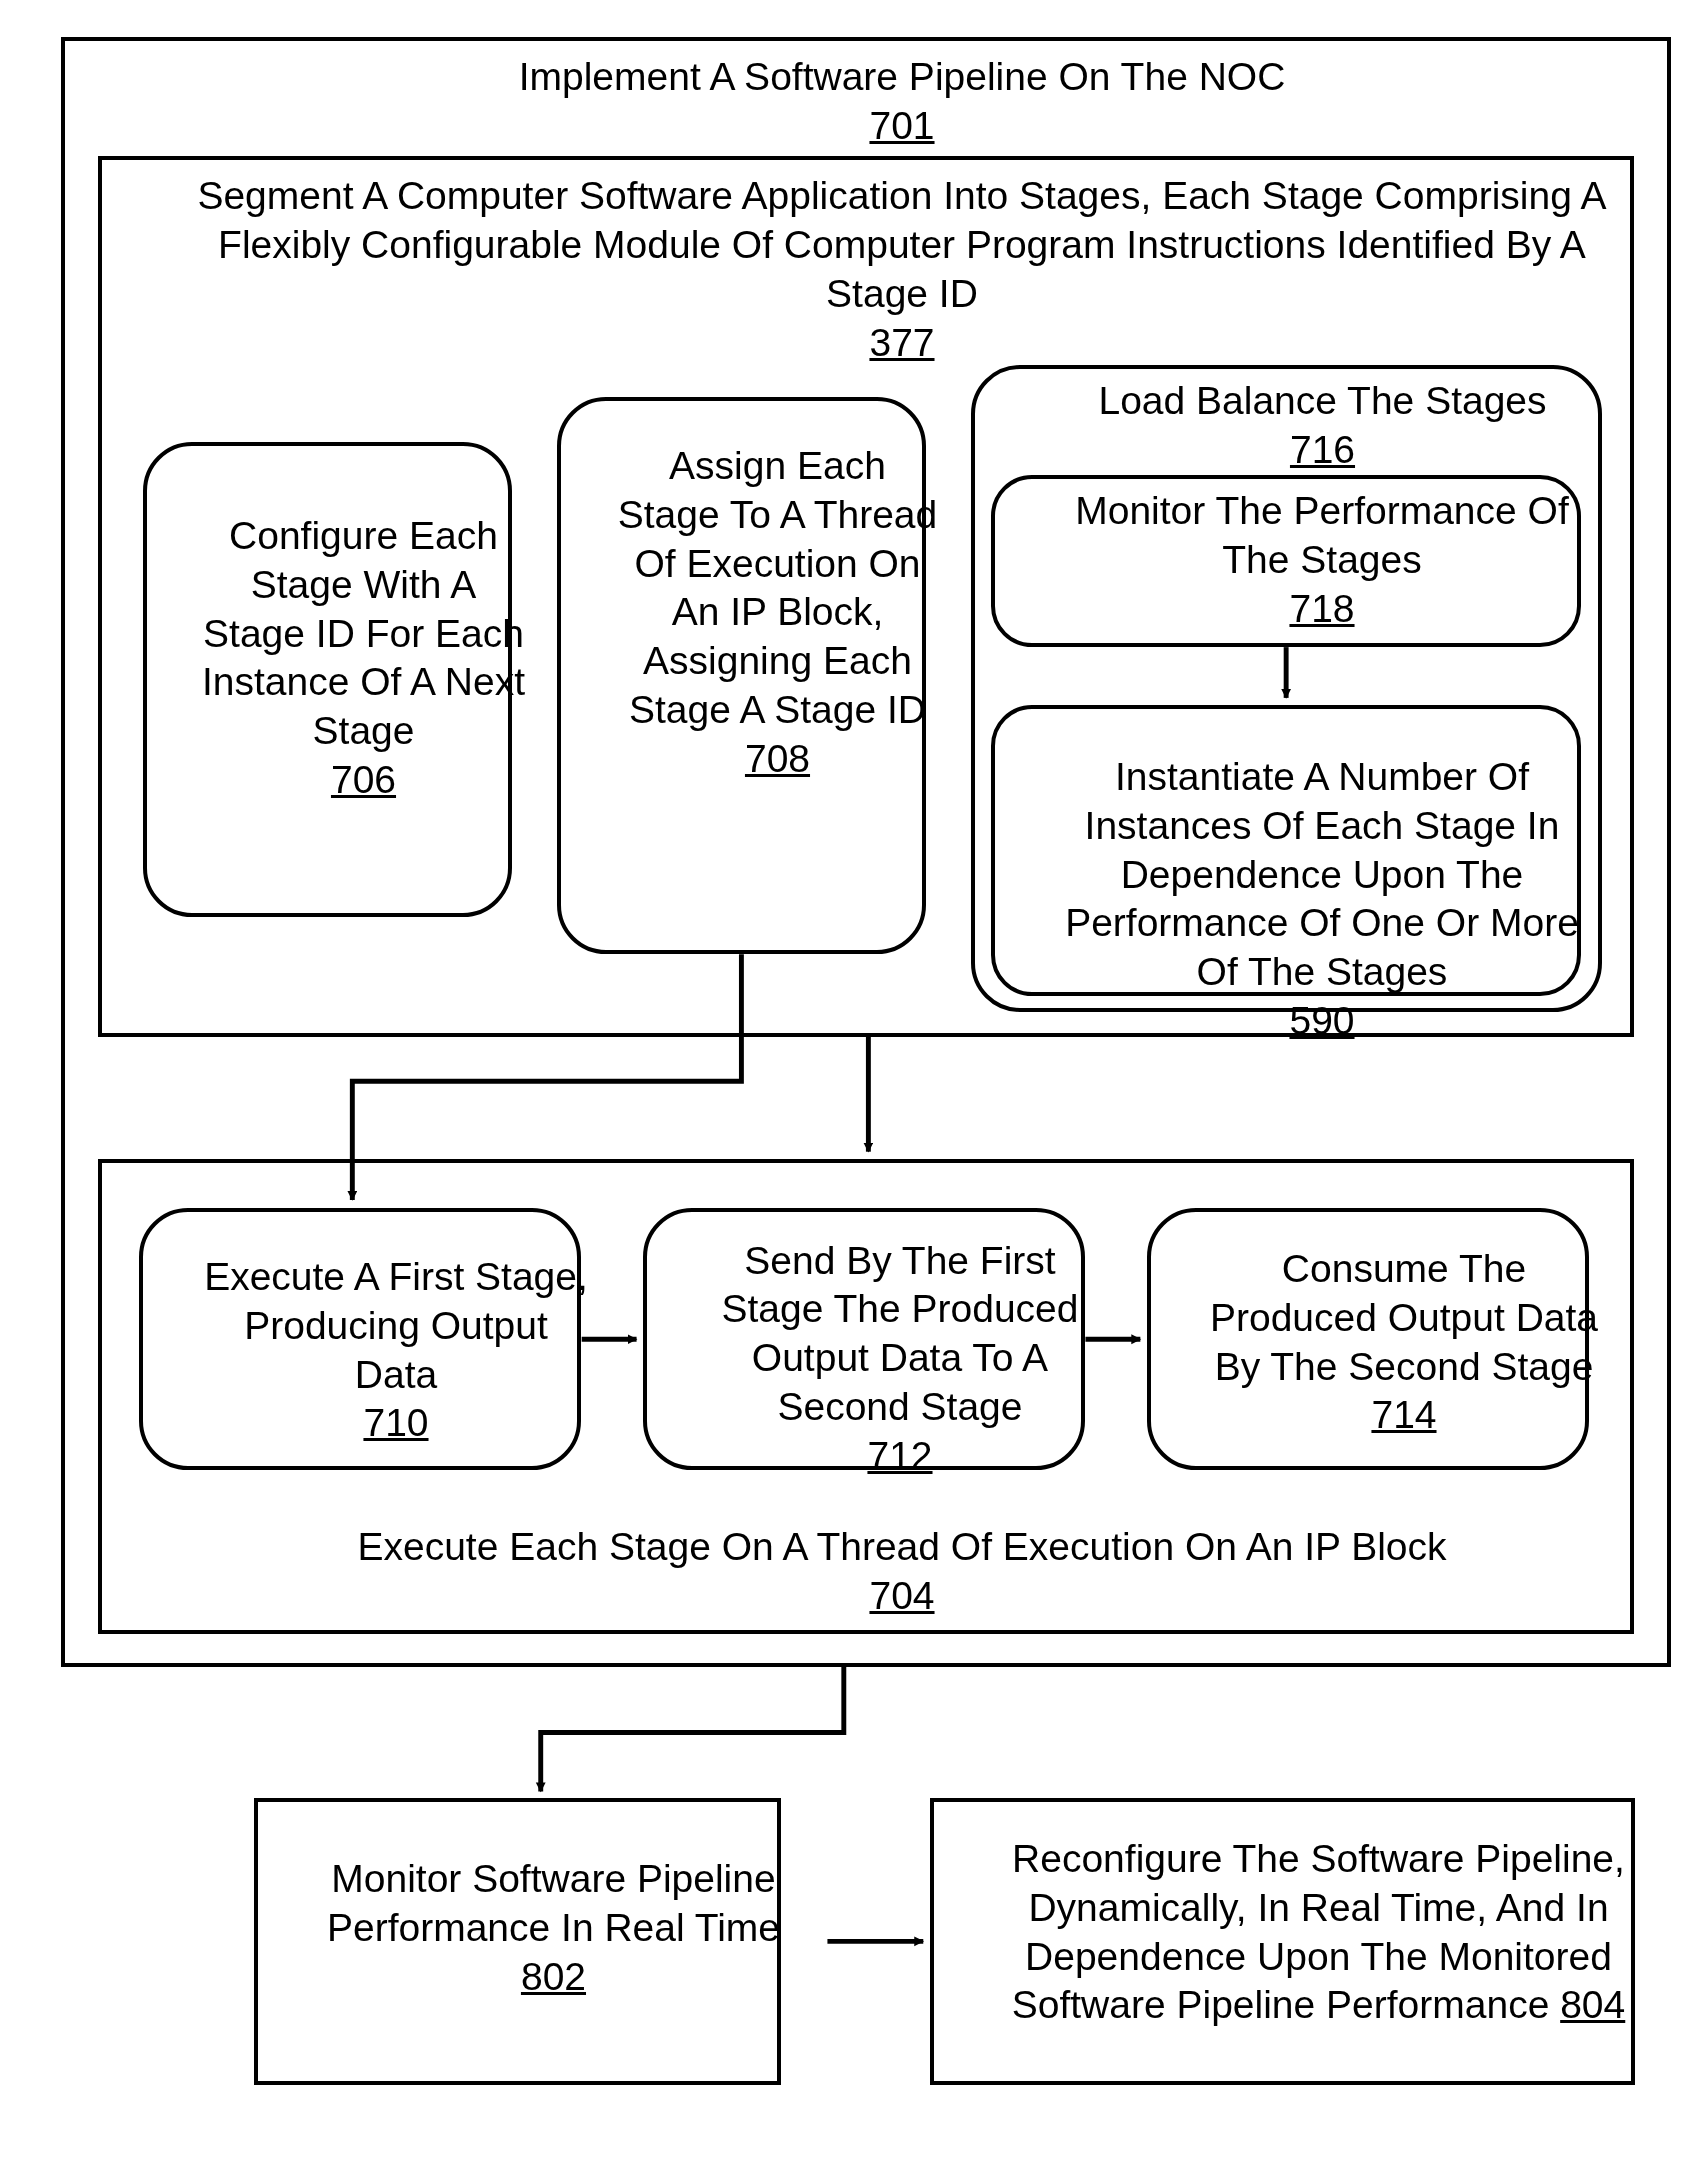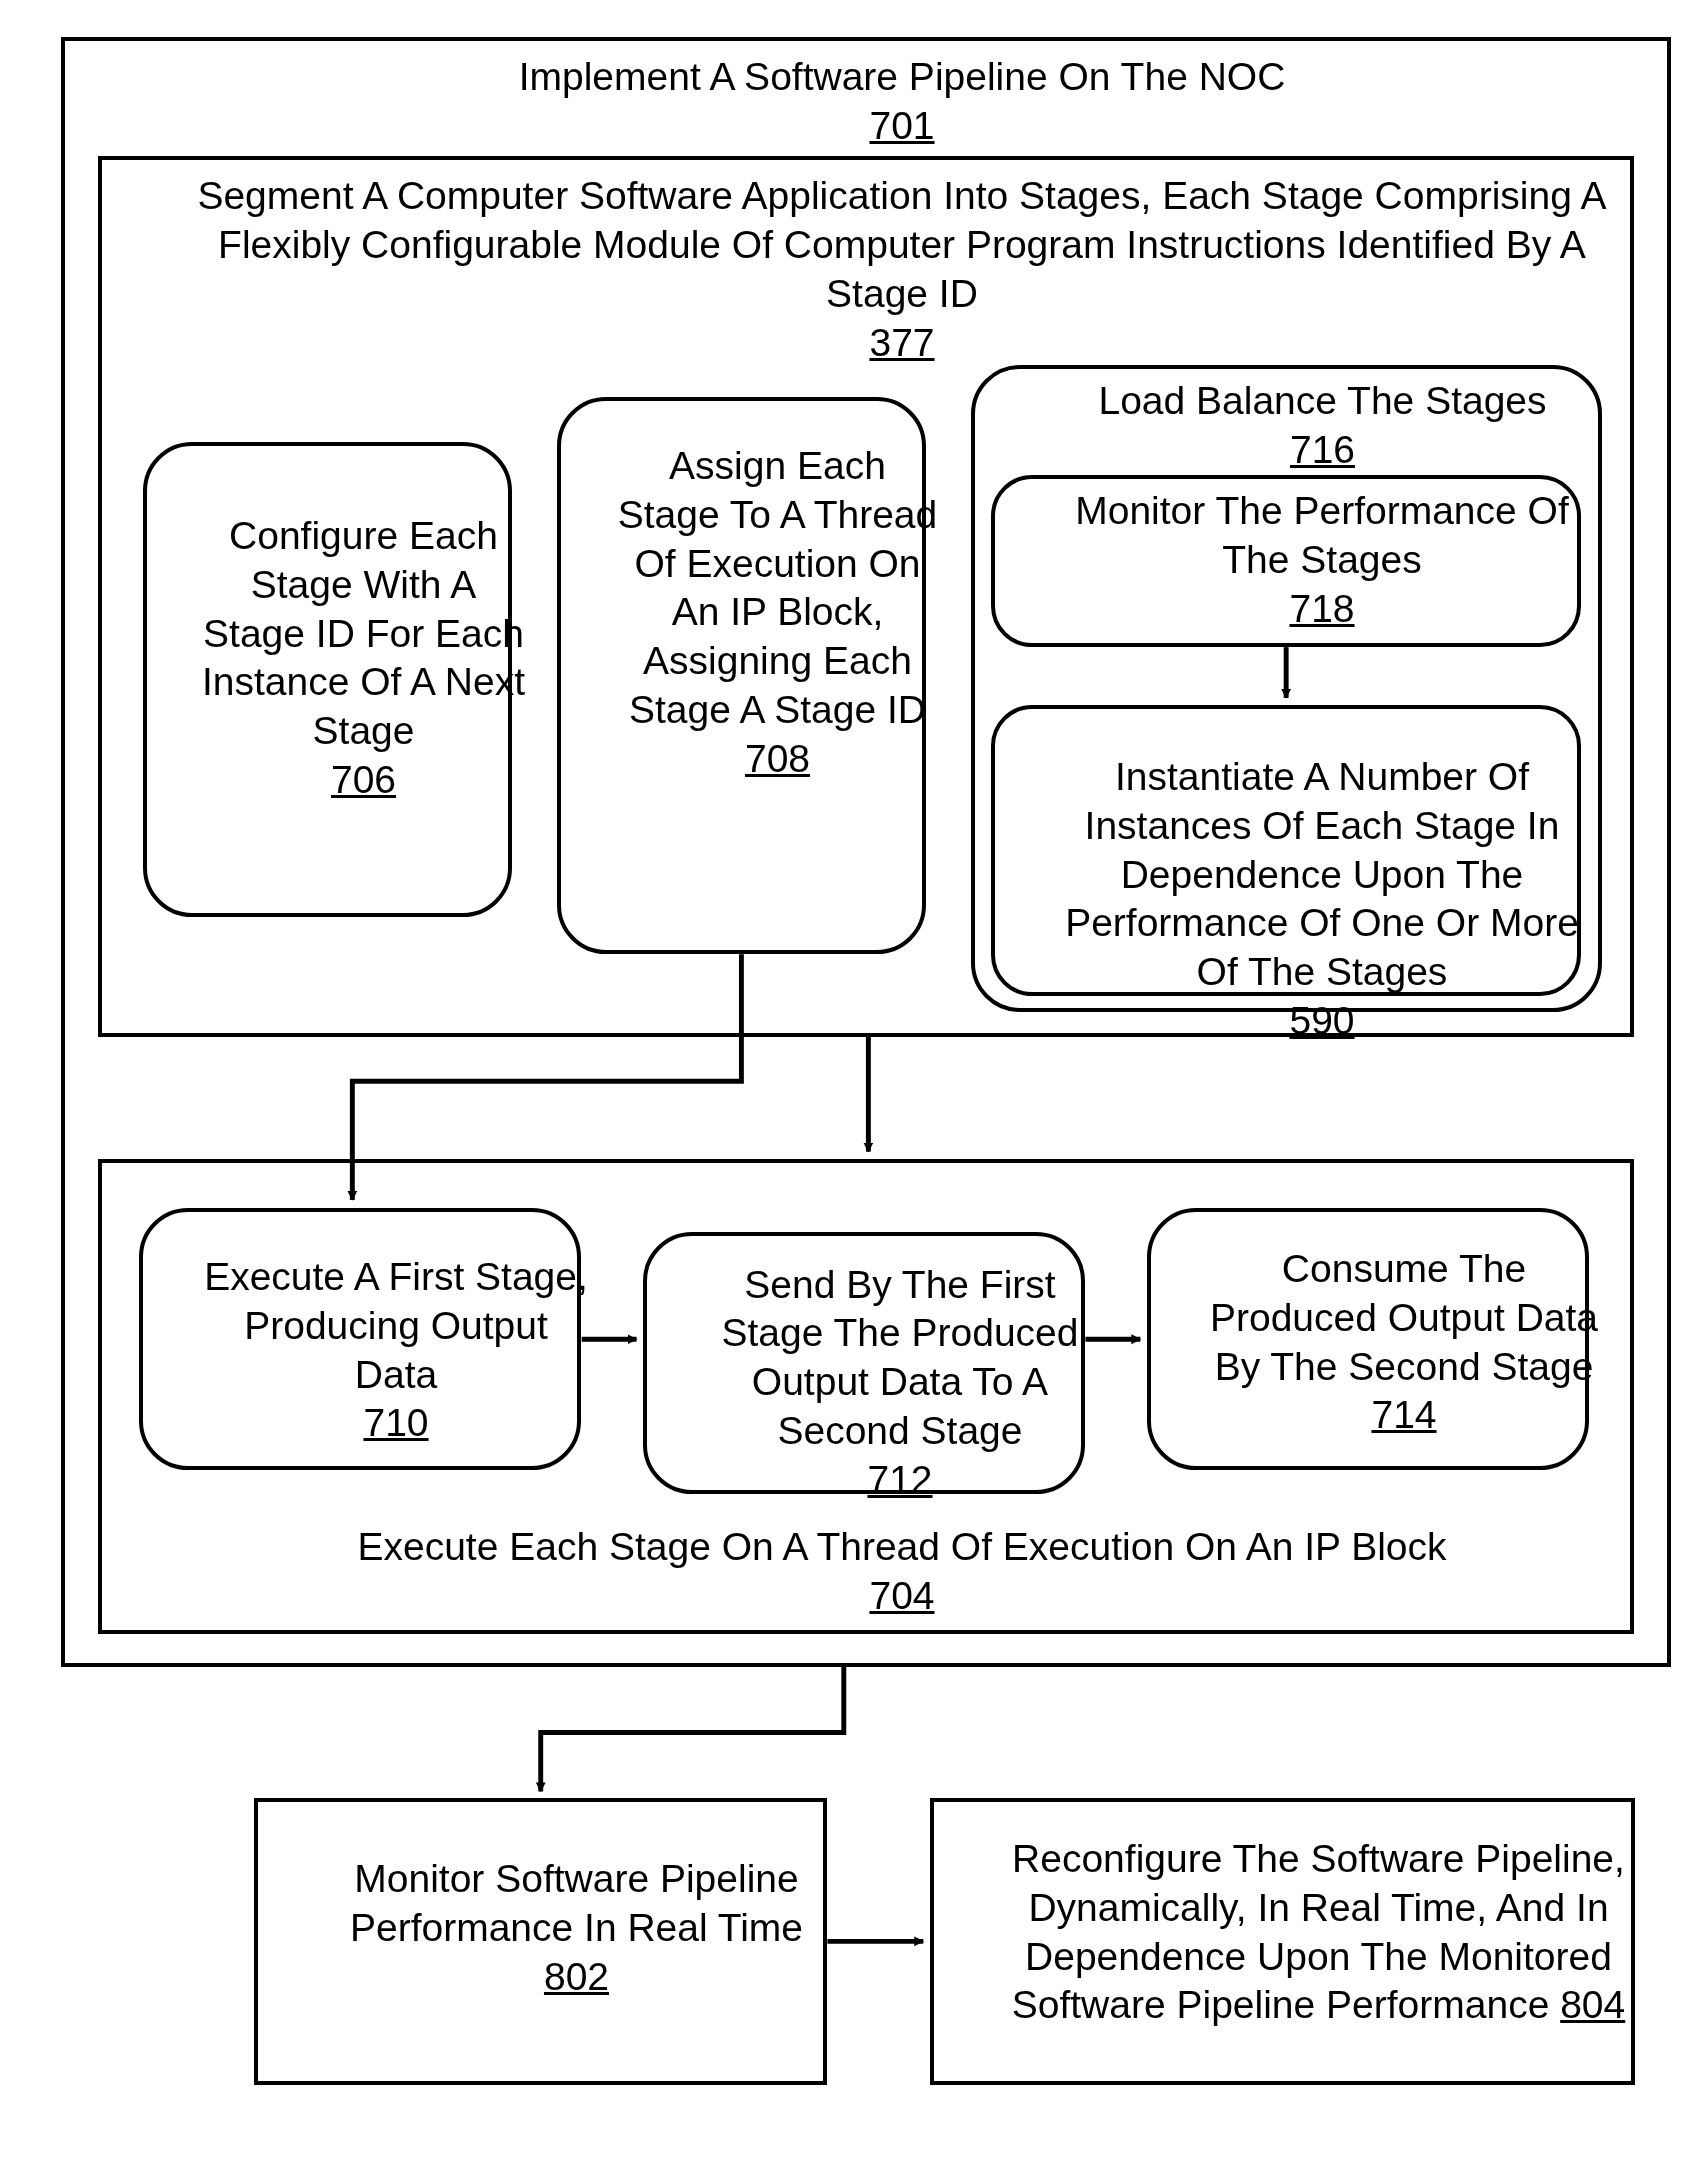--- a/index.html
+++ b/index.html
@@ -104,35 +104,35 @@
     </div>
   </div>
 
   <div class="box rounded" style="left:139px; top:1208px; width:442px; height:262px;">
     <div class="label" style="top:41px; left:5%; width:90%;">
       <span>Execute A First Stage, Producing Output Data</span><br>
       <span class="ref">710</span>
     </div>
   </div>
 
-  <div class="box rounded" style="left:643px; top:1208px; width:442px; height:262px;margin-top:24px;">
+  <div class="box rounded" style="left:643px; top:1208px; width:442px; height:262px;">
     <div class="label" style="top:24.6px; left:5%; width:90%;">
       <span>Send By The First Stage The Produced Output Data To A Second Stage</span><br>
       <span class="ref">712</span>
     </div>
   </div>
 
   <div class="box rounded" style="left:1147px; top:1208px; width:442px; height:262px;">
     <div class="label" style="top:33px; left:5%; width:90%;">
       <span>Consume The Produced Output Data By The Second Stage</span><br>
       <span class="ref">714</span>
     </div>
   </div>
 
-  <div class="box" style="left:254px; top:1798px; width:573px; height:287px;">
+  <div class="box" style="left:254px; top:1798px; width:527px; height:287px;">
     <div class="label" style="top:53px; left:5%; width:90%;">
       <span>Monitor Software Pipeline Performance In Real Time</span><br>
       <span class="ref">802</span>
     </div>
   </div>
 
   <div class="box" style="left:930px; top:1798px; width:705px; height:287px;">
     <div class="label" style="top:33px; left:5%; width:90%;">
       <span>Reconfigure The Software Pipeline, Dynamically, In Real Time, And In Dependence Upon The Monitored Software Pipeline Performance</span>
       <span class="ref">804</span>

